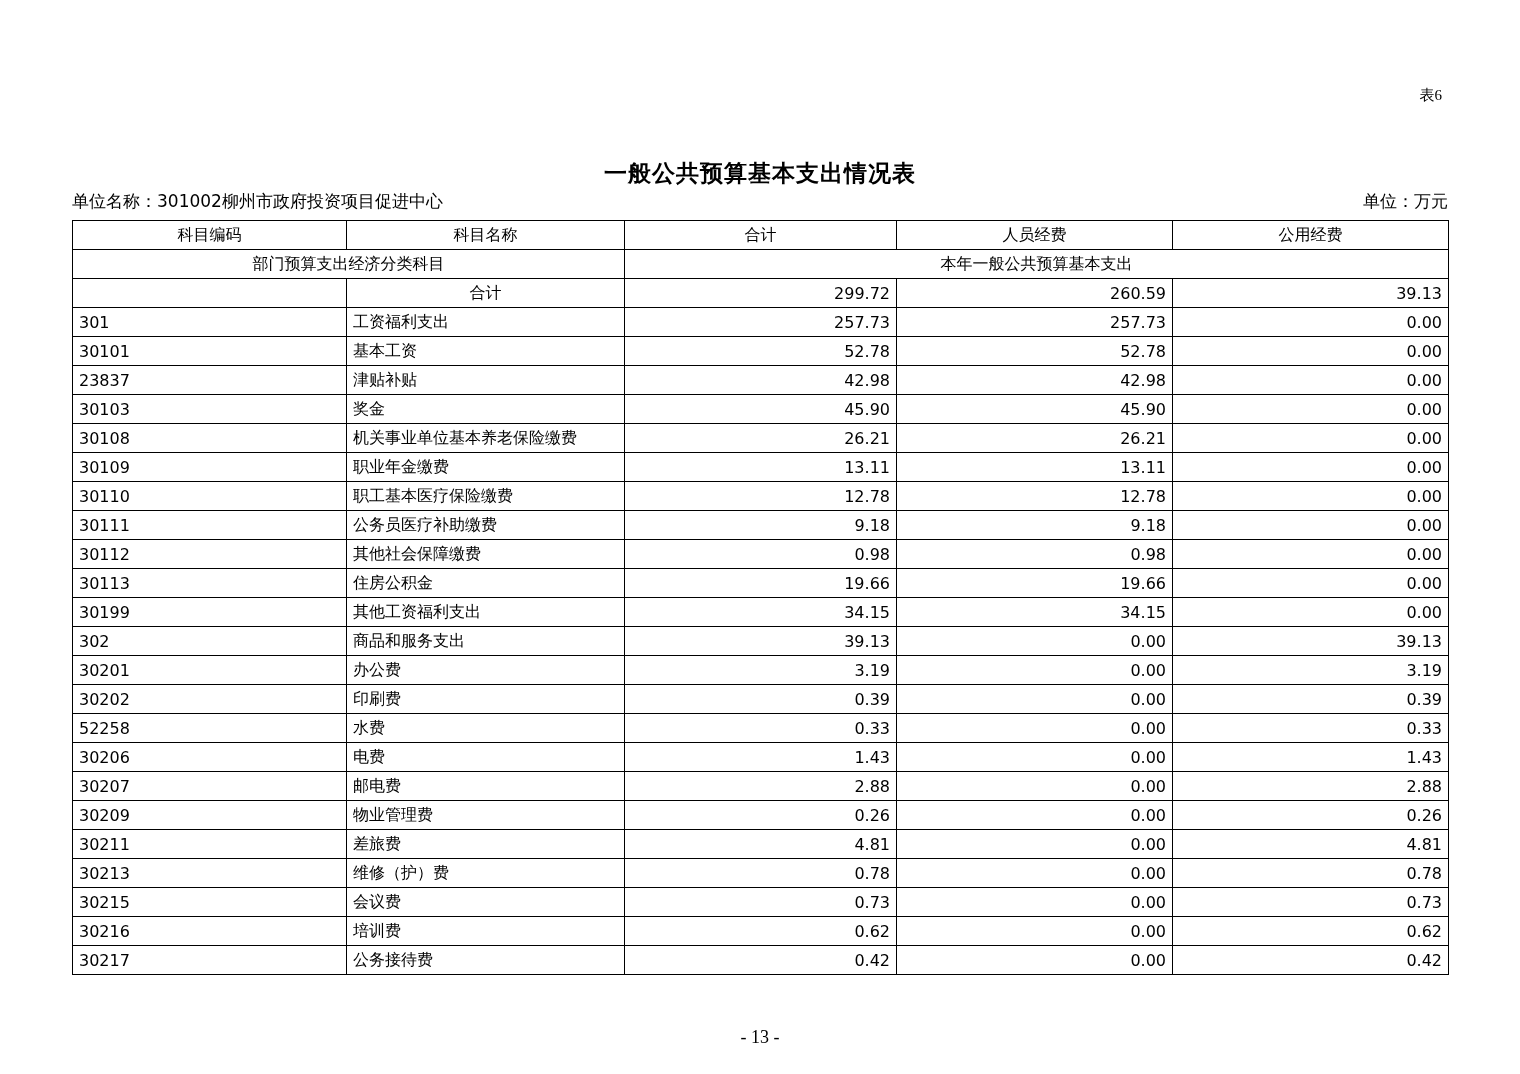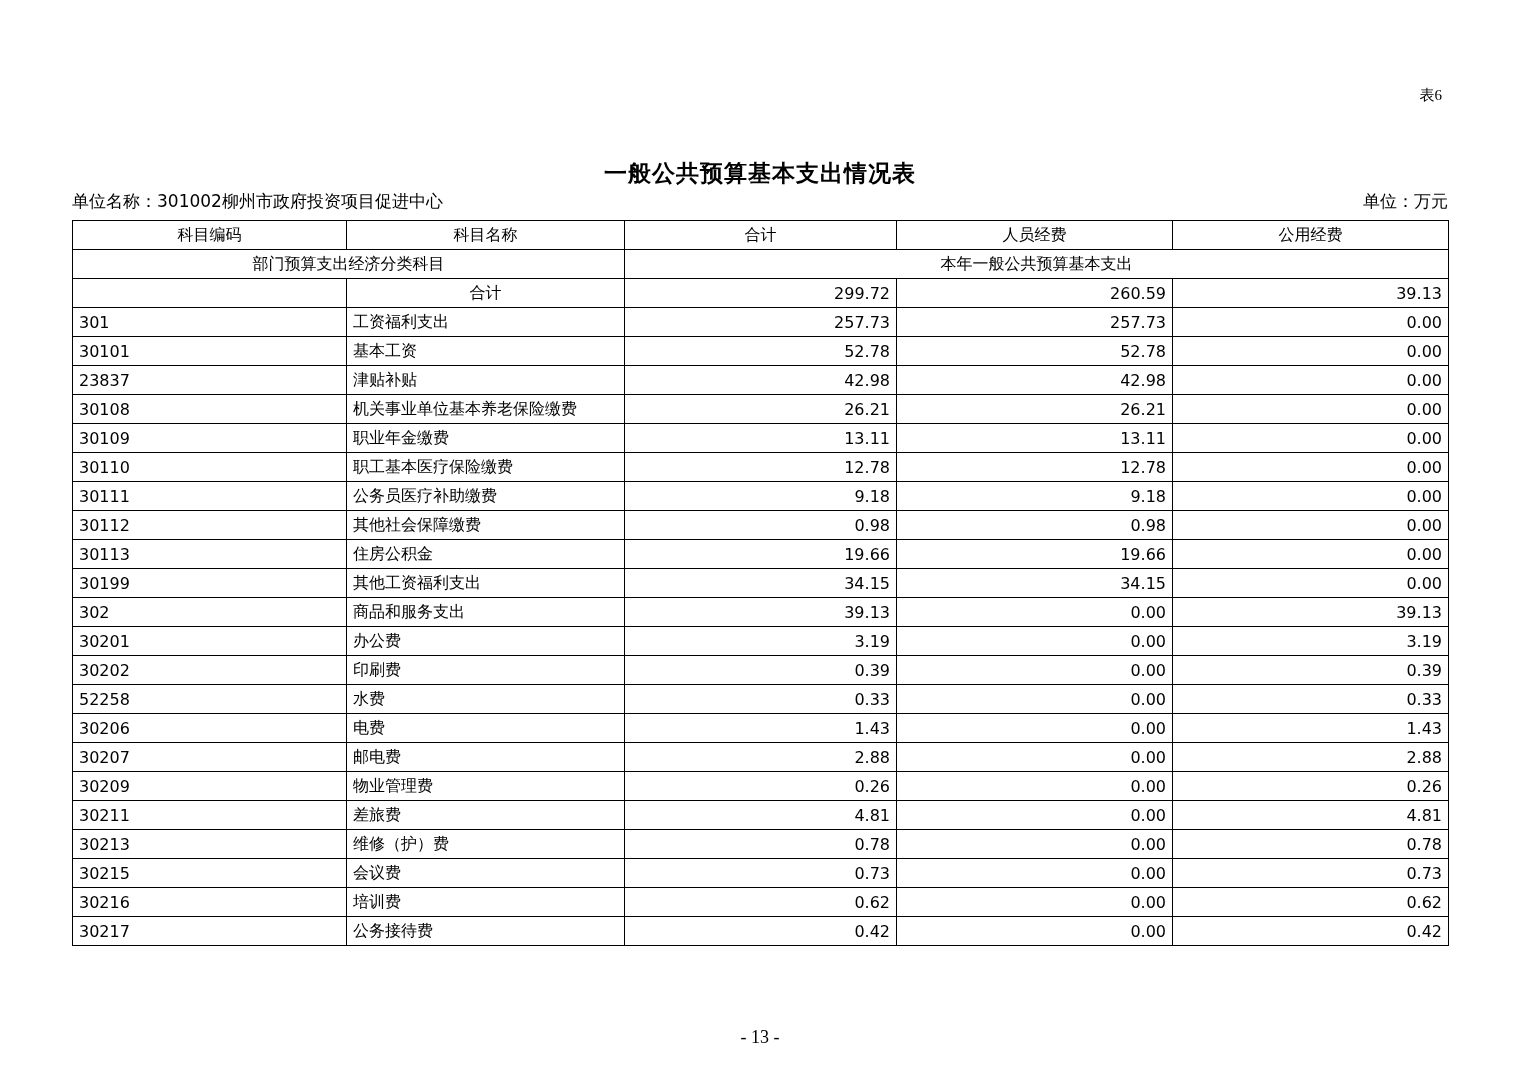--- a/index.html
+++ b/index.html
@@ -186,20 +186,27 @@
           <td class="num">0.00</td>
         </tr>
         <tr>
           <td class="code">23837</td>
           <td class="name">津贴补贴</td>
           <td class="num">42.98</td>
           <td class="num">42.98</td>
           <td class="num">0.00</td>
         </tr>
         <tr>
+          <td class="code">30103</td>
+          <td class="name">奖金</td>
+          <td class="num">45.90</td>
+          <td class="num">45.90</td>
+          <td class="num">0.00</td>
+        </tr>
+        <tr>
           <td class="code">30108</td>
           <td class="name">机关事业单位基本养老保险缴费</td>
           <td class="num">26.21</td>
           <td class="num">26.21</td>
           <td class="num">0.00</td>
         </tr>
         <tr>
           <td class="code">30109</td>
           <td class="name">职业年金缴费</td>
           <td class="num">13.11</td>

